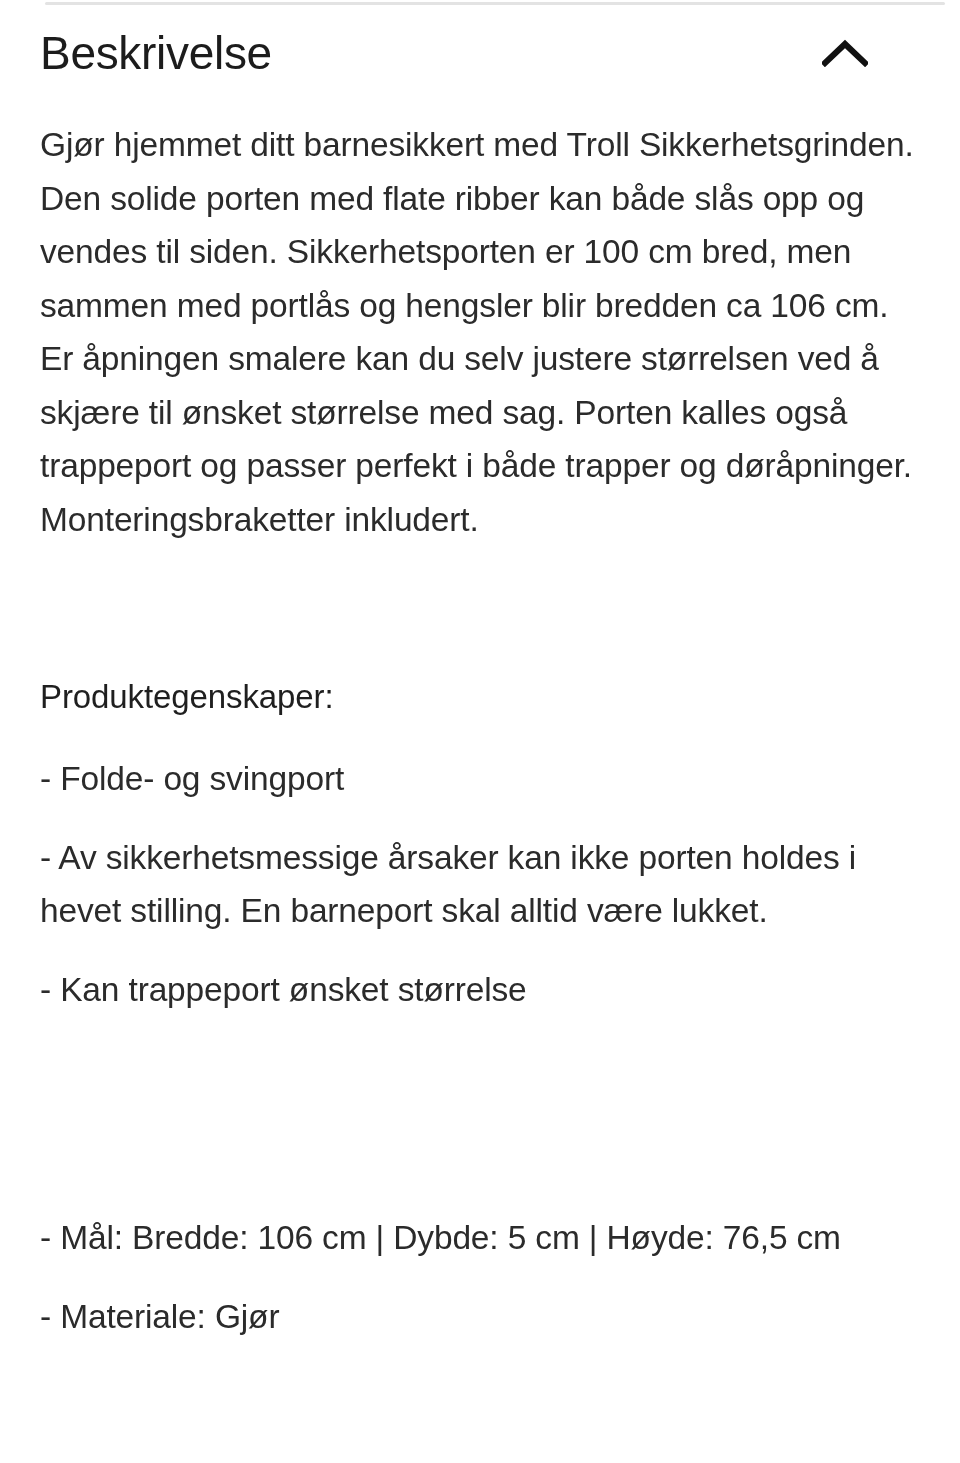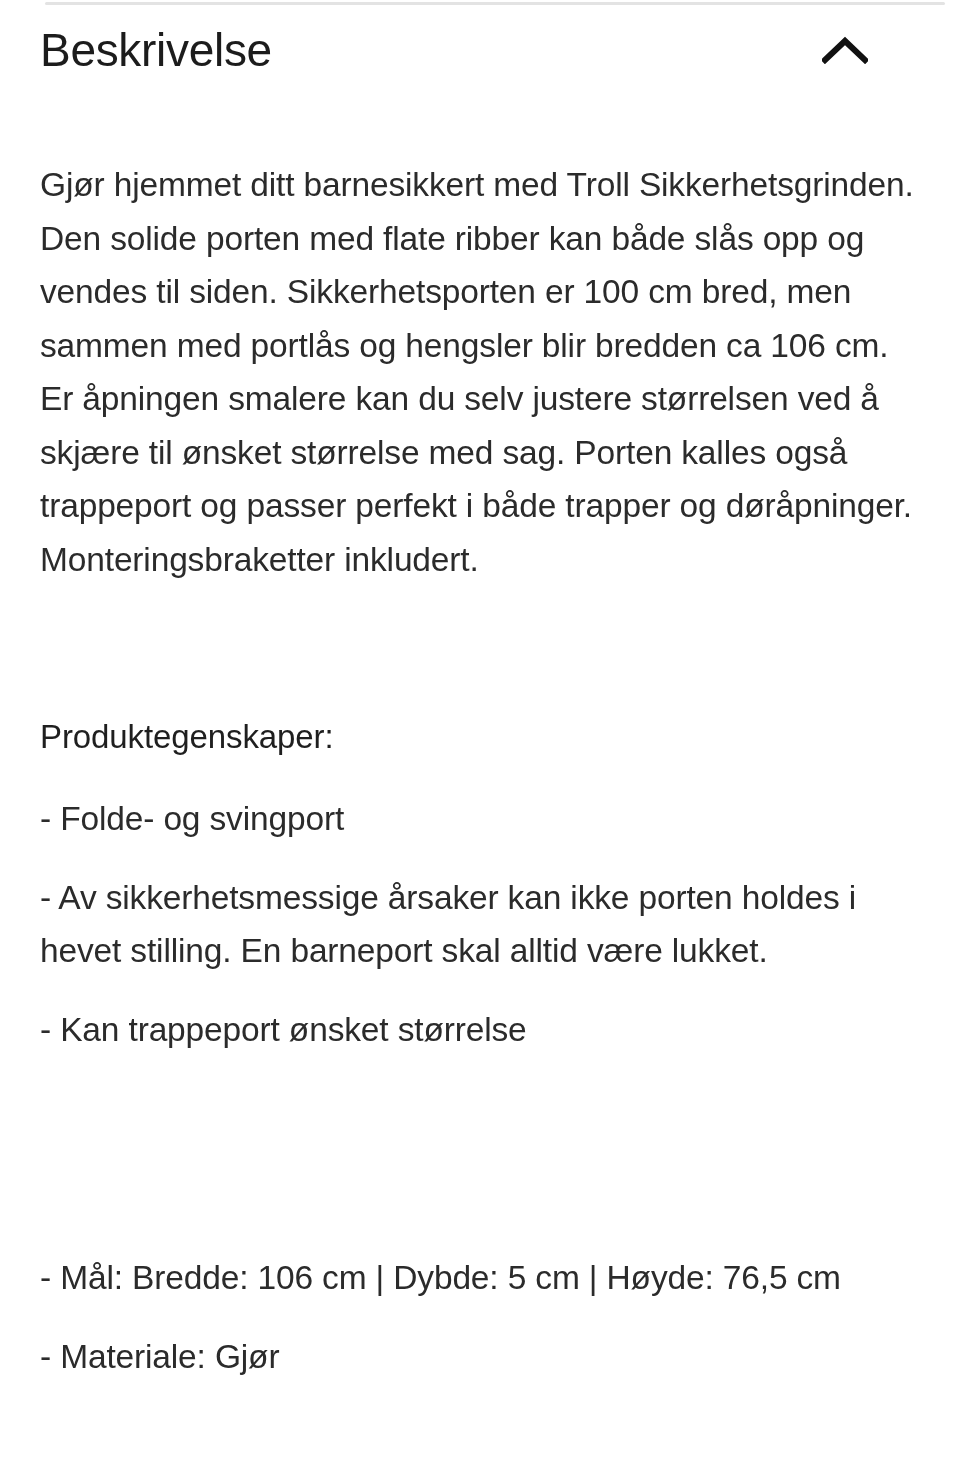--- a/index.html
+++ b/index.html
@@ -32,23 +32,23 @@
     border-radius: 3px;
   }
 
   
   .accordion-header {
     position: absolute;
     left: 0;
     top: 0;
     width: 960px;
     height: 100px;
-    padding: 4px 40px;
+    padding: 16px 40px;
     display: flex;
-    align-items: center;
+    align-items: flex-end;
     justify-content: space-between;
     cursor: pointer;
   }
 
   .accordion-title {
     font-size: 46px;
     line-height: 62px;
     font-weight: 400;
     color: #1c1c1c;
     letter-spacing: -0.3px;
@@ -78,21 +78,20 @@
     padding: 0 40px 0 40px;
   }
 
   .desc-paragraph {
     font-size: 33.5px;
     line-height: 53.5px;
     font-weight: 400;
     color: #2b2b2b;
     letter-spacing: -0.15px;
     max-width: 890px;
-    margin-top: 40px;
   }
 
   .section-heading {
     font-size: 33px;
     line-height: 46px;
     font-weight: 400;
     color: #1f1f1f;
     letter-spacing: -0.1px;
   }
 

